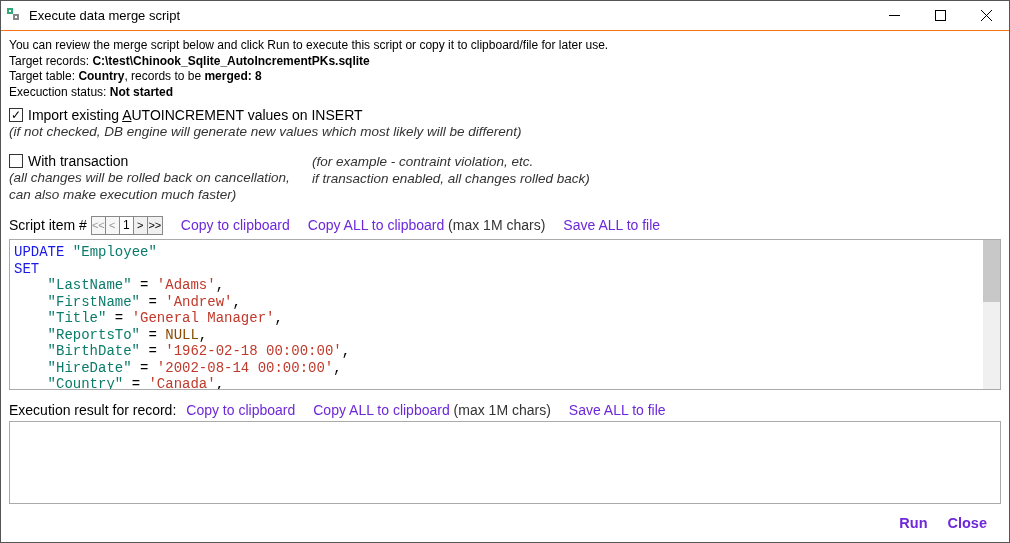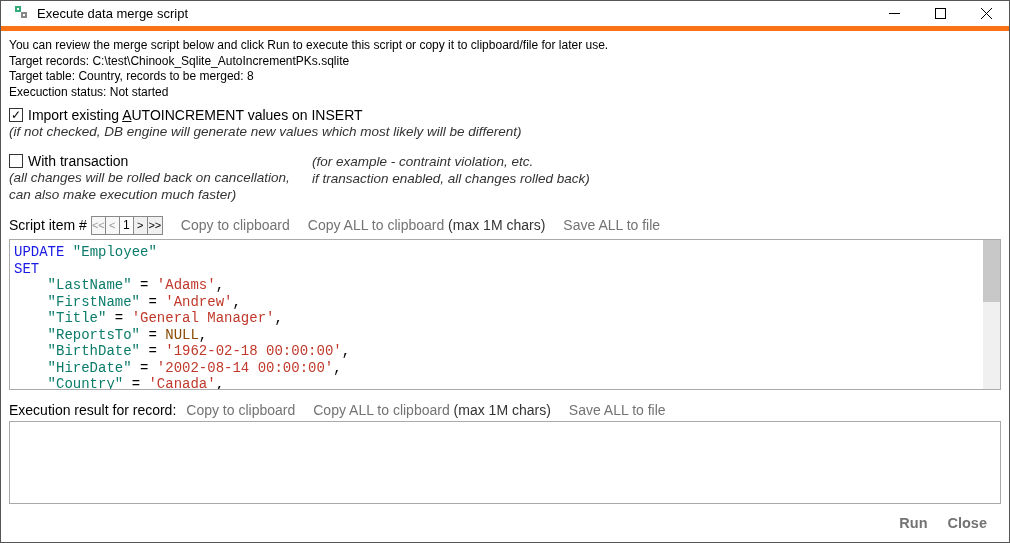--- a/index.html
+++ b/index.html
@@ -1,43 +1,43 @@
 <!DOCTYPE html>
 <html><head>
 <meta charset="utf-8">
 <style>
   * { box-sizing: border-box; }
   html, body { margin:0; padding:0; font-family: "Segoe UI", Arial, sans-serif; font-size:14px; color:#000; background:#fff; }
   .window { width:1010px; height:543px; border:1px solid #555; display:flex; flex-direction:column; background:#fff; }
-  .titlebar { height:30px; display:flex; align-items:center; border-bottom:5px solid #f97316; padding-left:14px; }
+  .titlebar { height:30px; display:flex; align-items:center; border-bottom:1px solid #f97316; padding-left:6px; }
   .titlebar .app-icon { width:16px; height:16px; margin-right:6px; position:relative; }
   .titlebar .app-icon .p1 { position:absolute; left:0; top:0; width:6px; height:6px; border:2px solid #3a7; }
   .titlebar .app-icon .p2 { position:absolute; left:6px; top:6px; width:6px; height:6px; border:2px solid #888; }
   .titlebar .title { flex:1; font-size:13px; }
   .win-btns { display:flex; height:100%; }
   .win-btn { width:46px; height:100%; display:flex; align-items:center; justify-content:center; }
   .win-btn svg { width:11px; height:11px; }
   .content { flex:1; padding:7px 8px 0 8px; display:flex; flex-direction:column; overflow:hidden; }
   .intro-line { line-height:1.3; font-size:12px; }
-  b { font-weight:400; }
+  b { font-weight:700; }
   .chk-row { display:flex; align-items:center; margin-top:7px; }
   .chk { width:14px; height:14px; border:1px solid #333; display:flex; align-items:center; justify-content:center; margin-right:5px; background:#fff; }
   .chk.checked::after { content:"✓"; font-size:12px; line-height:12px; color:#000; }
   .hint { font-style:italic; color:#333; font-size:13.5px; line-height:1.3; }
   .opts-row { display:flex; margin-top:12px; }
   .opt-col1 { width:303px; }
   .opt-col2 { flex:1; }
   .toolbar { display:flex; align-items:center; margin-top:10px; gap:0; height:22px; }
   .toolbar .label { margin-right:4px; font-size:14px; }
   .pager { display:flex; height:19px; border:1px solid #888; margin-right:18px; }
   .pager .pg-btn { width:14px; text-align:center; font-size:11px; line-height:17px; border-right:1px solid #888; background:#f0f0f0; cursor:default; user-select:none; }
   .pager .pg-btn.dis { color:#999; background:#f7f7f7; }
   .pager .pg-val { width:14px; text-align:center; font-size:12px; line-height:17px; border-right:1px solid #888; background:#fff; }
   .pager .pg-btn:last-child { border-right:none; }
-  .link { color:#737373; font-size:14px; cursor:pointer;text-align:right; }
+  .link { color:#6d28d9; font-size:14px; cursor:pointer;text-align:right; }
   .toolbar .link { margin-right:18px; }
   .gray-note { color:#333; font-size:14px; }
   .sql-box { border:1px solid #aaa; margin-top:3px; height:151px; position:relative; background:#fff; }
   .sql-inner { position:absolute; inset:0 17px 0 0; padding:4px 4px; font-family:Consolas, "Courier New", monospace; font-size:14px; line-height:16.5px; white-space:pre; overflow:hidden; }
   .sql-sb { position:absolute; right:0; top:0; bottom:0; width:17px; background:#f0f0f0; }
   .sql-sb .thumb { position:absolute; right:0; top:0; width:17px; height:62px; background:#c8c8c8; }
   .kw { color:#1a1ae6; }
   .id { color:#0a7b6a; }
   .str { color:#c0392b; }
   .nullkw { color:#8a4a00; }

